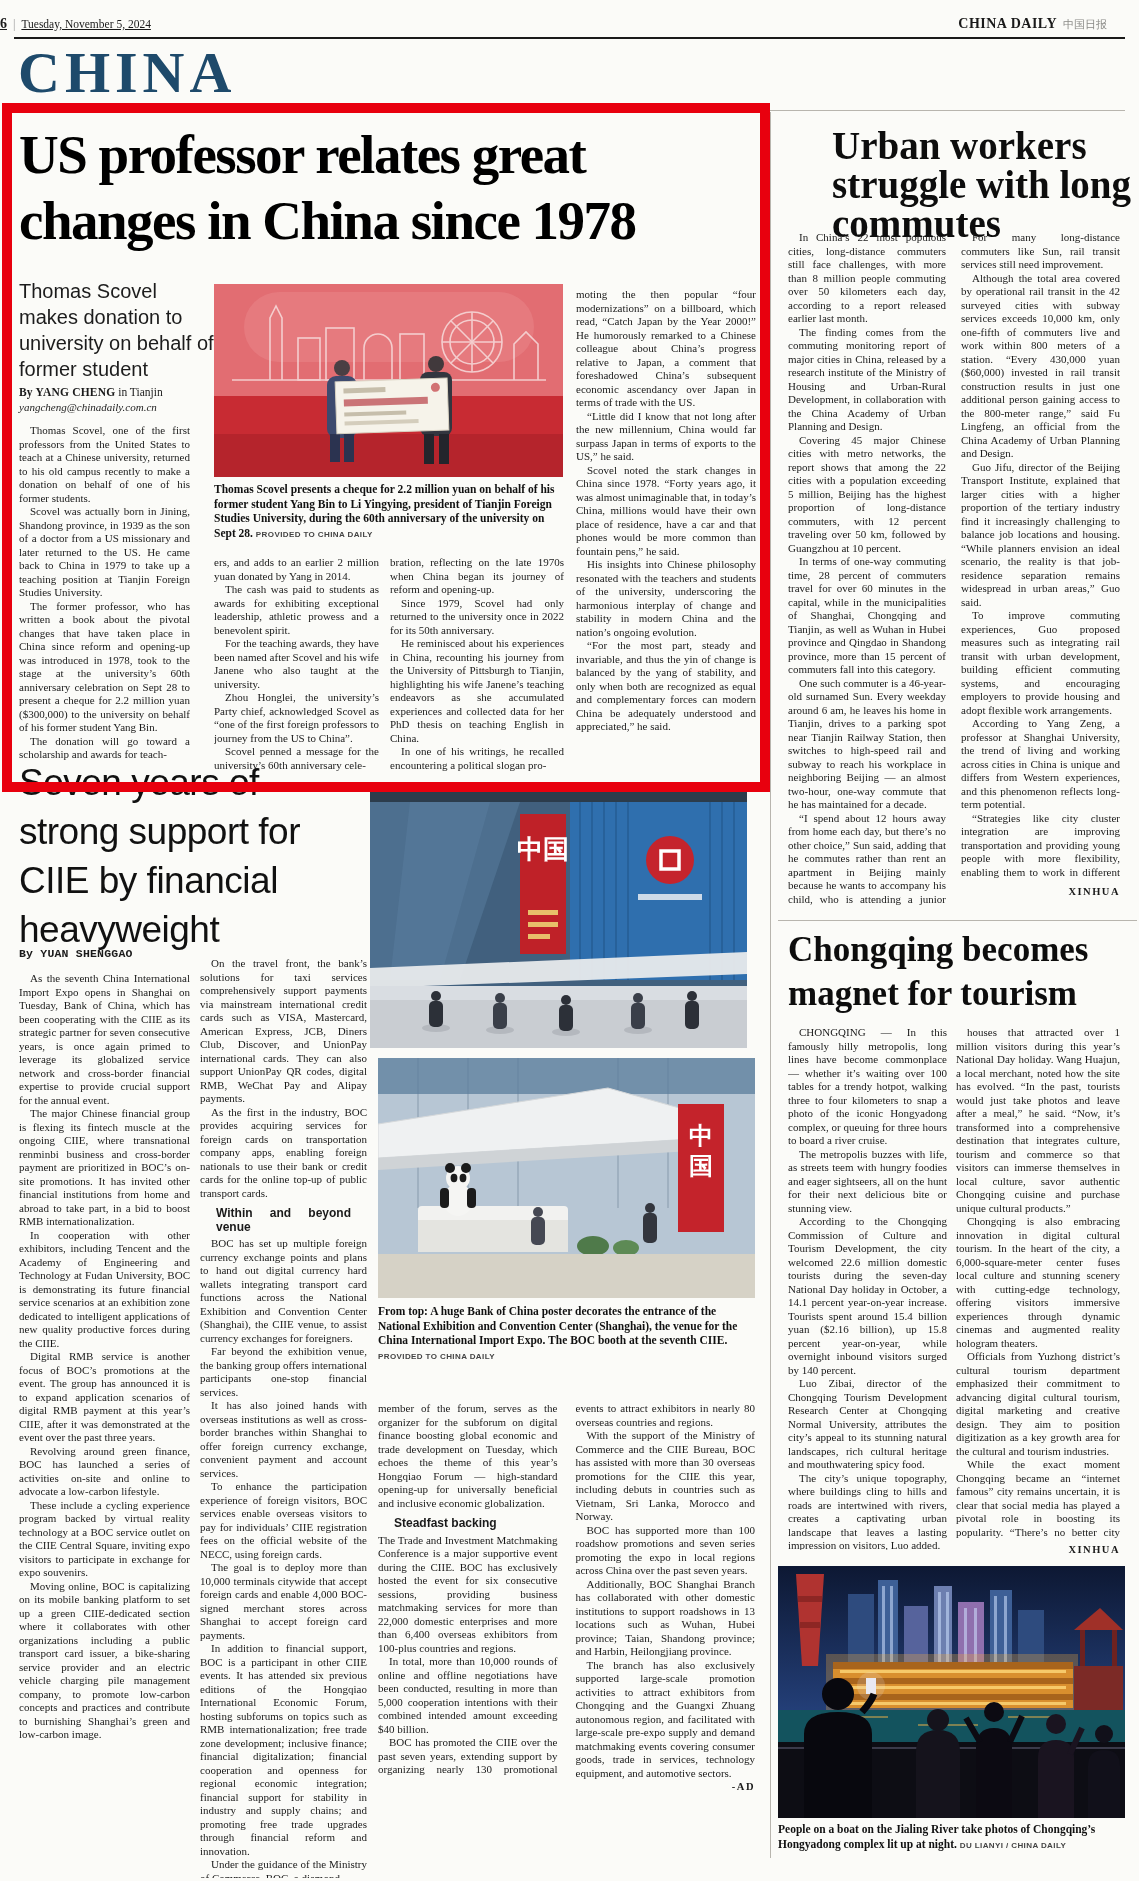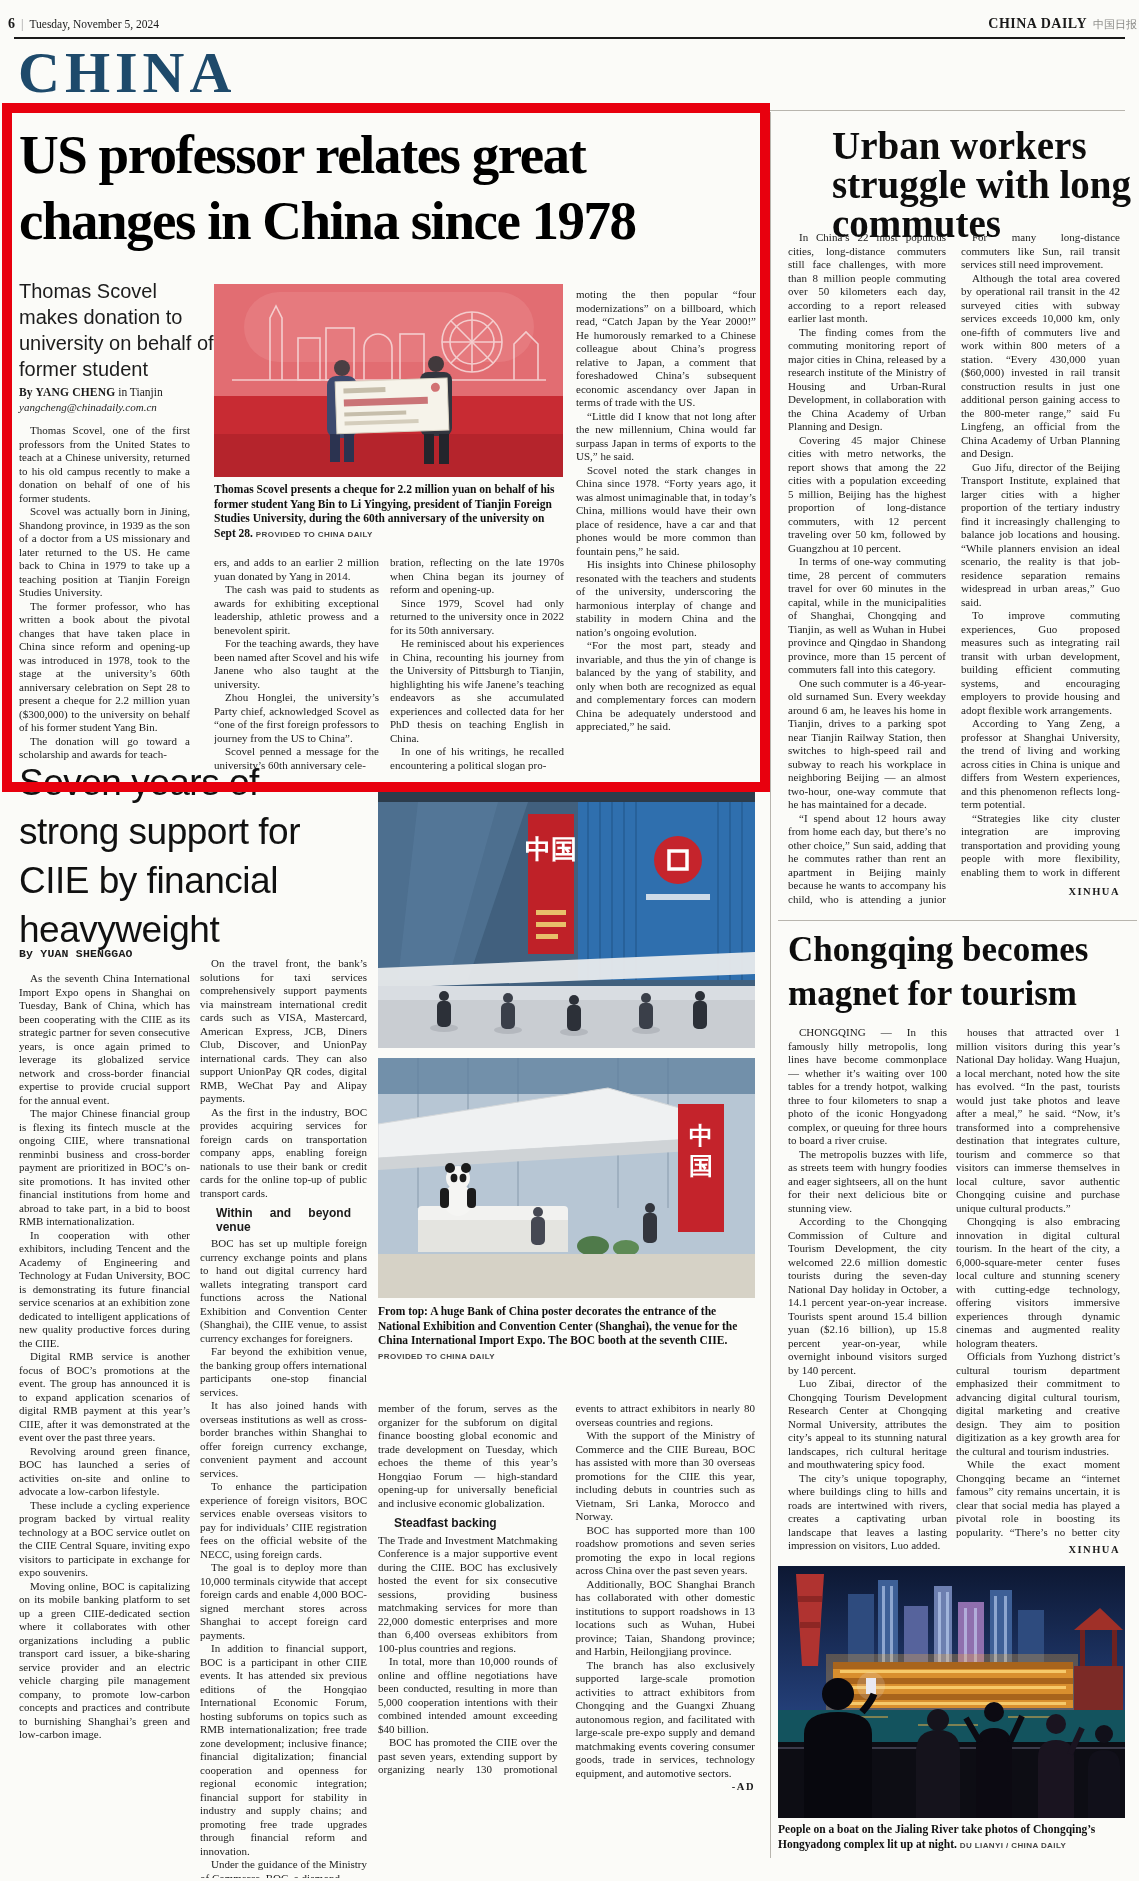--- a/index.html
+++ b/index.html
@@ -33,24 +33,24 @@
   .capcredit{font-family:"Liberation Sans","DejaVu Sans",sans-serif;font-weight:bold;font-size:8px;letter-spacing:.4px;color:#444;margin-top:40px;}
   .redbox{border:10px solid #e8000e;z-index:6;pointer-events:none;}
   svg{display:block;}
   svg text{font-family:"DejaVu Sans",sans-serif;}
 </style>
 </head>
 <body>
 
 <div class="page">
 
-  <div class="abs" style="left:8px;top:14px;">
+  <div class="abs" style="left:0;top:14px;text-decoration:underline;">
     <span class="pgnum">6</span><span class="pgsep">|</span><span class="pgdate">Tuesday, November 5, 2024</span>
   </div>
-  <div class="abs" style="right:2px;top:14px;text-align:right;">
+  <div class="abs" style="right:32px;top:14px;text-align:right;">
     <span class="brand">CHINA DAILY</span><span class="brandcn">中国日报</span>
   </div>
   <div class="abs hrule" style="left:14px;top:37px;width:1111px;"></div>
   <div class="abs masthead" style="left:18px;top:44px;">CHINA</div>
 
   <div class="abs grule" style="left:14px;top:110px;width:1111px;height:1px;"></div>
   <div class="abs grule" style="left:770px;top:112px;width:1px;height:1746px;"></div>
   <div class="abs grule" style="left:778px;top:920px;width:359px;height:1px;"></div>
 
   <div class="abs hl-main" style="left:19px;top:122px;width:705px;">US professor relates great changes in China since 1978</div>
@@ -180,21 +180,21 @@
         <p>BOC has set up multiple foreign currency exchange points and plans to hand out digital currency hard wallets integrating transport card functions across the National Exhibition and Convention Center (Shanghai), the CIIE venue, to assist currency exchanges for foreigners.</p>
         <p>Far beyond the exhibition venue, the banking group offers international participants one-stop financial services.</p>
         <p>It has also joined hands with overseas institutions as well as cross-border branches within Shanghai to offer foreign currency exchange, convenient payment and account services.</p>
         <p>To enhance the participation experience of foreign visitors, BOC services enable overseas visitors to pay for individuals’ CIIE registration fees on the official website of the NECC, using foreign cards.</p>
         <p>The goal is to deploy more than 10,000 terminals citywide that accept foreign cards and enable 4,000 BOC-signed merchant stores across Shanghai to accept foreign card payments.</p>
         <p>In addition to financial support, BOC is a participant in other CIIE events. It has attended six previous editions of the Hongqiao International Economic Forum, hosting subforums on topics such as RMB internationalization; free trade zone development; inclusive finance; financial digitalization; financial cooperation and openness for regional economic integration; financial support for stability in industry and supply chains; and promoting free trade upgrades through financial reform and innovation.</p>
         <p>Under the guidance of the Ministry of Commerce, BOC, a diamond</p>
       </div>
   </div>
 
-  <div class="abs" style="left:378px;top:790px;width:377px;height:258px;">
+  <div class="abs" style="left:370px;top:790px;width:377px;height:258px;">
     <svg width="377" height="258" viewBox="0 0 377 258">
       <rect width="377" height="258" fill="#41607e"></rect>
       <rect width="377" height="12" fill="#2c3c4c"></rect>
       <polygon points="0,12 150,12 90,190 0,190" fill="#4d6f8f"></polygon>
       <polygon points="40,12 120,12 70,190 20,190" fill="#587c9c" opacity=".6"></polygon>
       <rect x="200" y="12" width="177" height="178" fill="#2f6fae"></rect>
       <g stroke="#27619a" stroke-width="2">
         <line x1="210" y1="12" x2="210" y2="190"></line>
           <line x1="222" y1="12" x2="222" y2="190"></line>
         <line x1="234" y1="12" x2="234" y2="190"></line>

